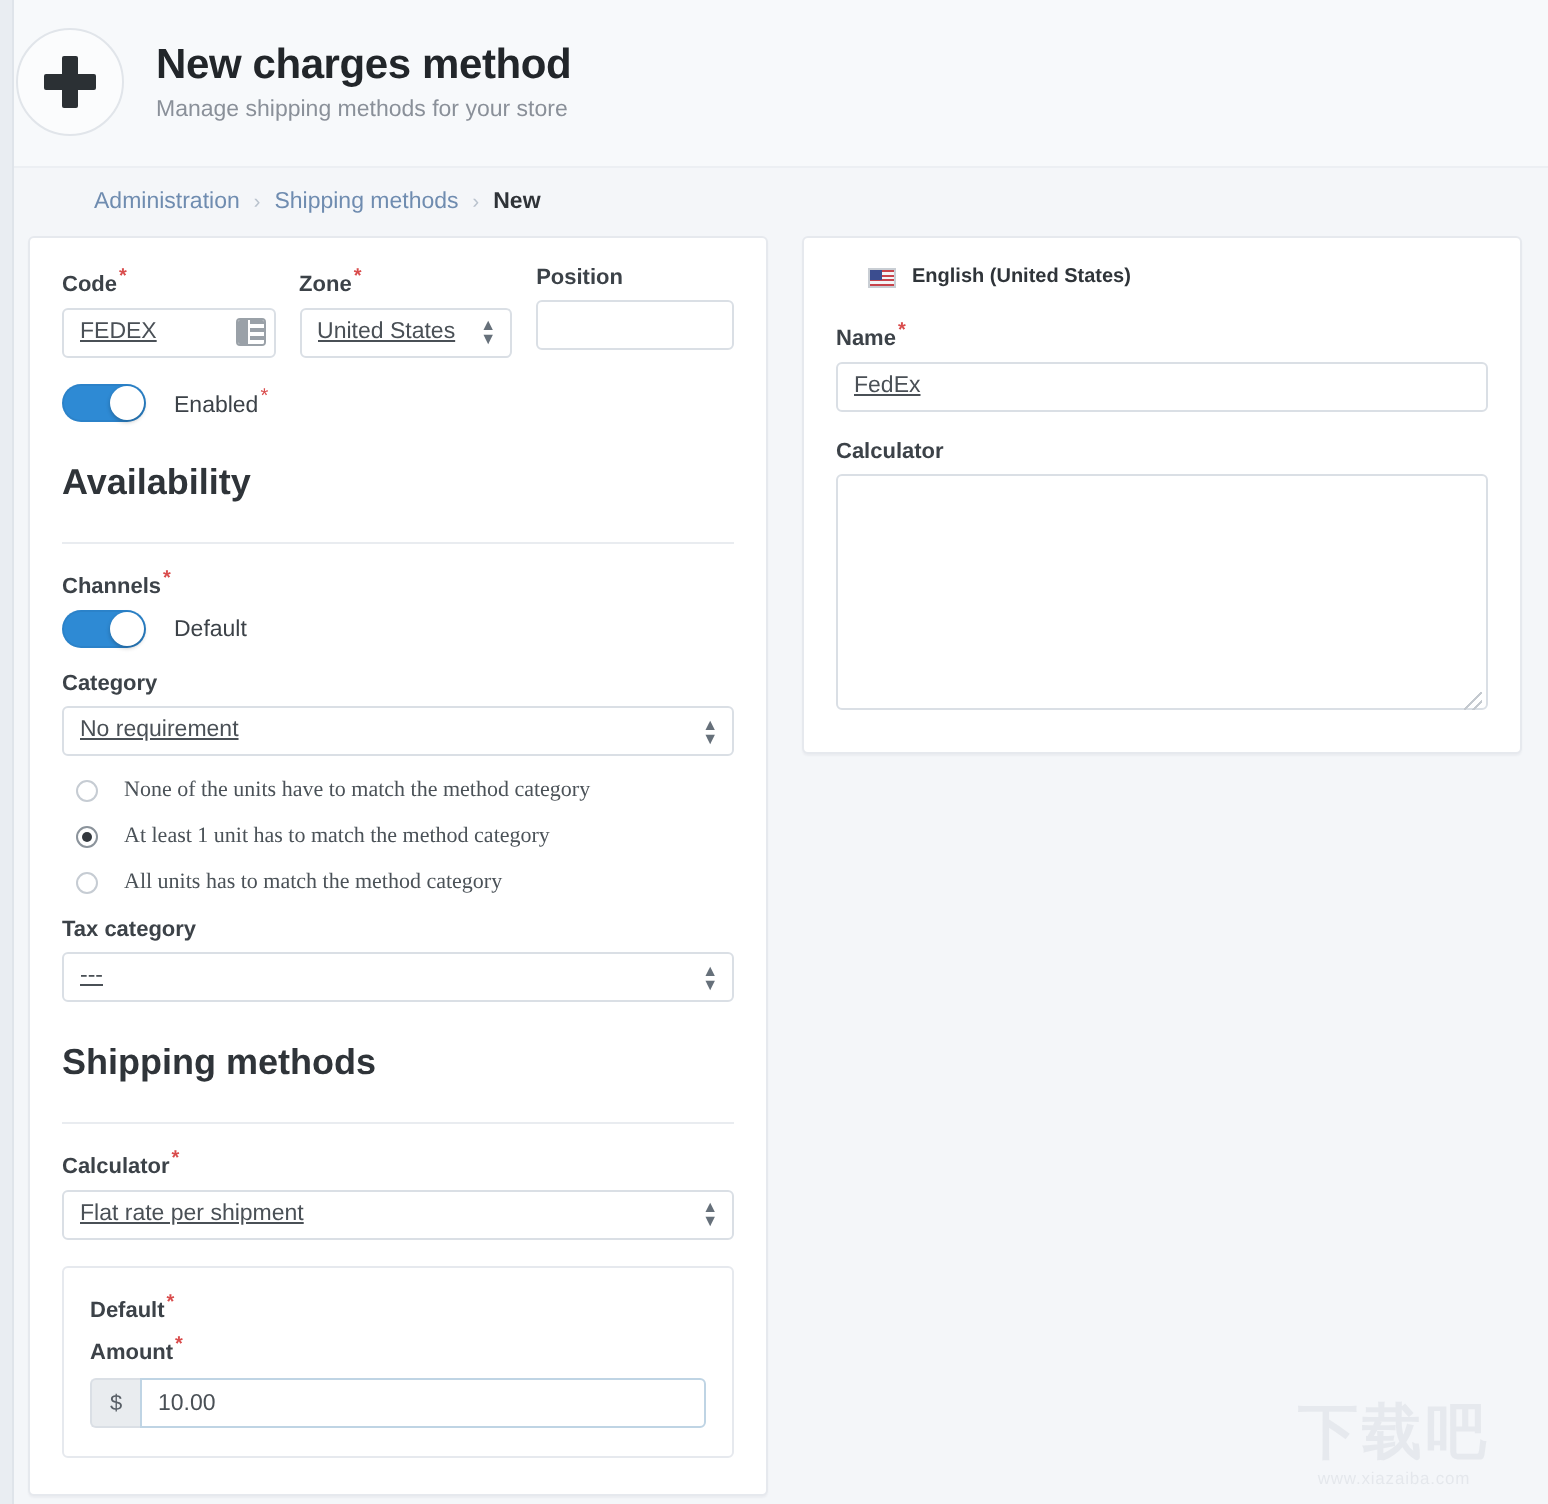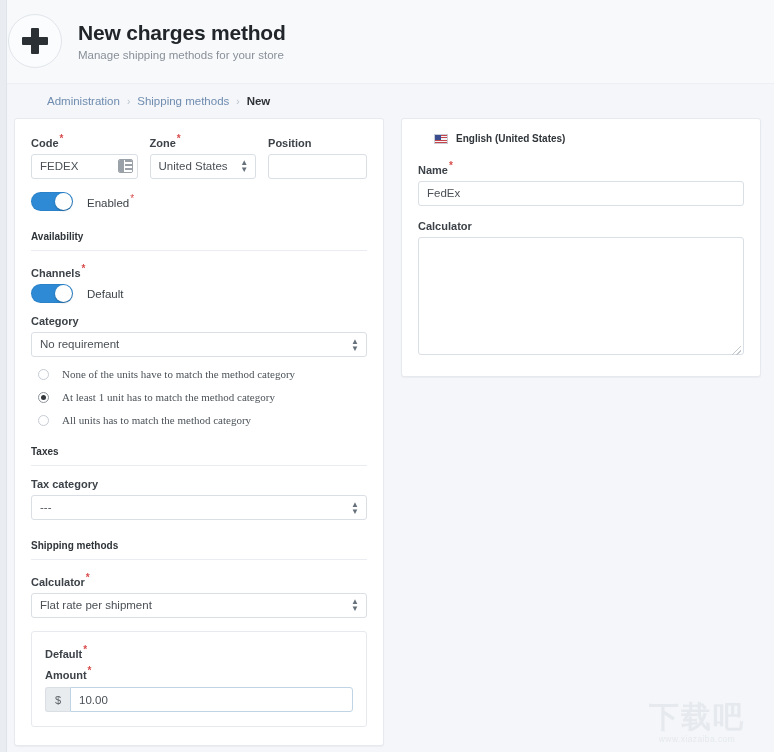--- a/index.html
+++ b/index.html
@@ -58,28 +58,28 @@
     background: #fff; border: 1px solid #e6e9ee; border-radius: 3px;
     box-shadow: 0 1px 1px rgba(20,30,50,0.04);
   }
   .panel-body { padding: 14px 16px 18px 16px; }
   
   .field-label {
     font-size: 11px; color: #3c4248; margin-bottom: 5px;
     font-weight: bold; display: block;
   }
   .req { color: #d94c4c; font-size: 10px; vertical-align: super; margin-left: 1px; }
-  .row3 { display: flex; gap: 12px; align-items: flex-end; }
+  .row3 { display: flex; gap: 12px; }
   .f-code { width: 112px; }
   .f-zone { width: 112px; }
   .f-pos  { width: 104px; }
   .input {
     width: 100%; height: 25px; border: 1px solid #dadfe5; border-radius: 3px;
     background: #fff; font-size: 11.5px; color: #4a5056;
-    padding: 0 8px; line-height: 23px; font-family: "Liberation Sans", sans-serif;
+    padding: 0 8px; line-height: 23px; font-family: "Liberation Sans", sans-serif; text-decoration: underline;
   }
   .input-wrap { position: relative; }
   .code-icon {
     position: absolute; right: 5px; top: 5px; width: 15px; height: 14px;
     background: #fff; border: 1px solid #9aa1a8; border-radius: 2px;
     display: flex; overflow: hidden;
   }
   .code-icon i { display:block; background:#9aa1a8; }
   .code-icon .ci-a { width: 5px; height: 100%; }
   .code-icon .ci-b { width: 1px; height: 100%; background: #fff; }
@@ -98,22 +98,22 @@
     width: 42px; height: 19px; border-radius: 10px; background: #2e8ad4;
     position: relative; flex: none; box-shadow: inset 0 0 0 1px rgba(0,0,0,.05);
   }
   .toggle .knob {
     position: absolute; right: 1px; top: 1px; width: 17px; height: 17px;
     background: #fff; border-radius: 50%; box-shadow: 0 1px 2px rgba(0,0,0,.25);
   }
   .toggle-label { margin-left: 14px; font-size: 11.5px; color: #3c4248; }
   
   .section-h {
-    font-size: 10px; font-weight: bold; color: #2f3439;
-    margin: 20px 0 0 0; padding-bottom: 8px; border-bottom: 1px solid #e9ecf0;
+    font-size: 18px; font-weight: bold; color: #2f3439;
+    margin: 20px 0 0 0; padding-bottom: 19px; border-bottom: 1px solid #e9ecf0;
   }
   .field-block { margin-top: 12px; }
   
   .radio-row { display: flex; align-items: center; margin-top: 11px; font-family: Liberation Serif, serif; }
   .radio {
     width: 11px; height: 11px; border-radius: 50%; border: 1px solid #c6ccd3;
     background: #fff; flex: none; margin-left: 7px; position: relative;
   }
   .radio.on { border-color: #8b939b; }
   .radio.on::after {
@@ -285,21 +285,20 @@
         </div>
         <div class="radio-row">
           <span class="radio on"></span>
           <span class="radio-label">At least 1 unit has to match the method category</span>
         </div>
         <div class="radio-row">
           <span class="radio"></span>
           <span class="radio-label">All units has to match the method category</span>
         </div>
 
-        <div class="section-h">Taxes</div>
         <div class="field-block">
           <label class="field-label">Tax category</label>
           <div class="select-wrap">
             <select class="input">
               <option>---</option>
             </select>
             <span class="caret">▲<br>▼</span>
           </div>
         </div>
 

